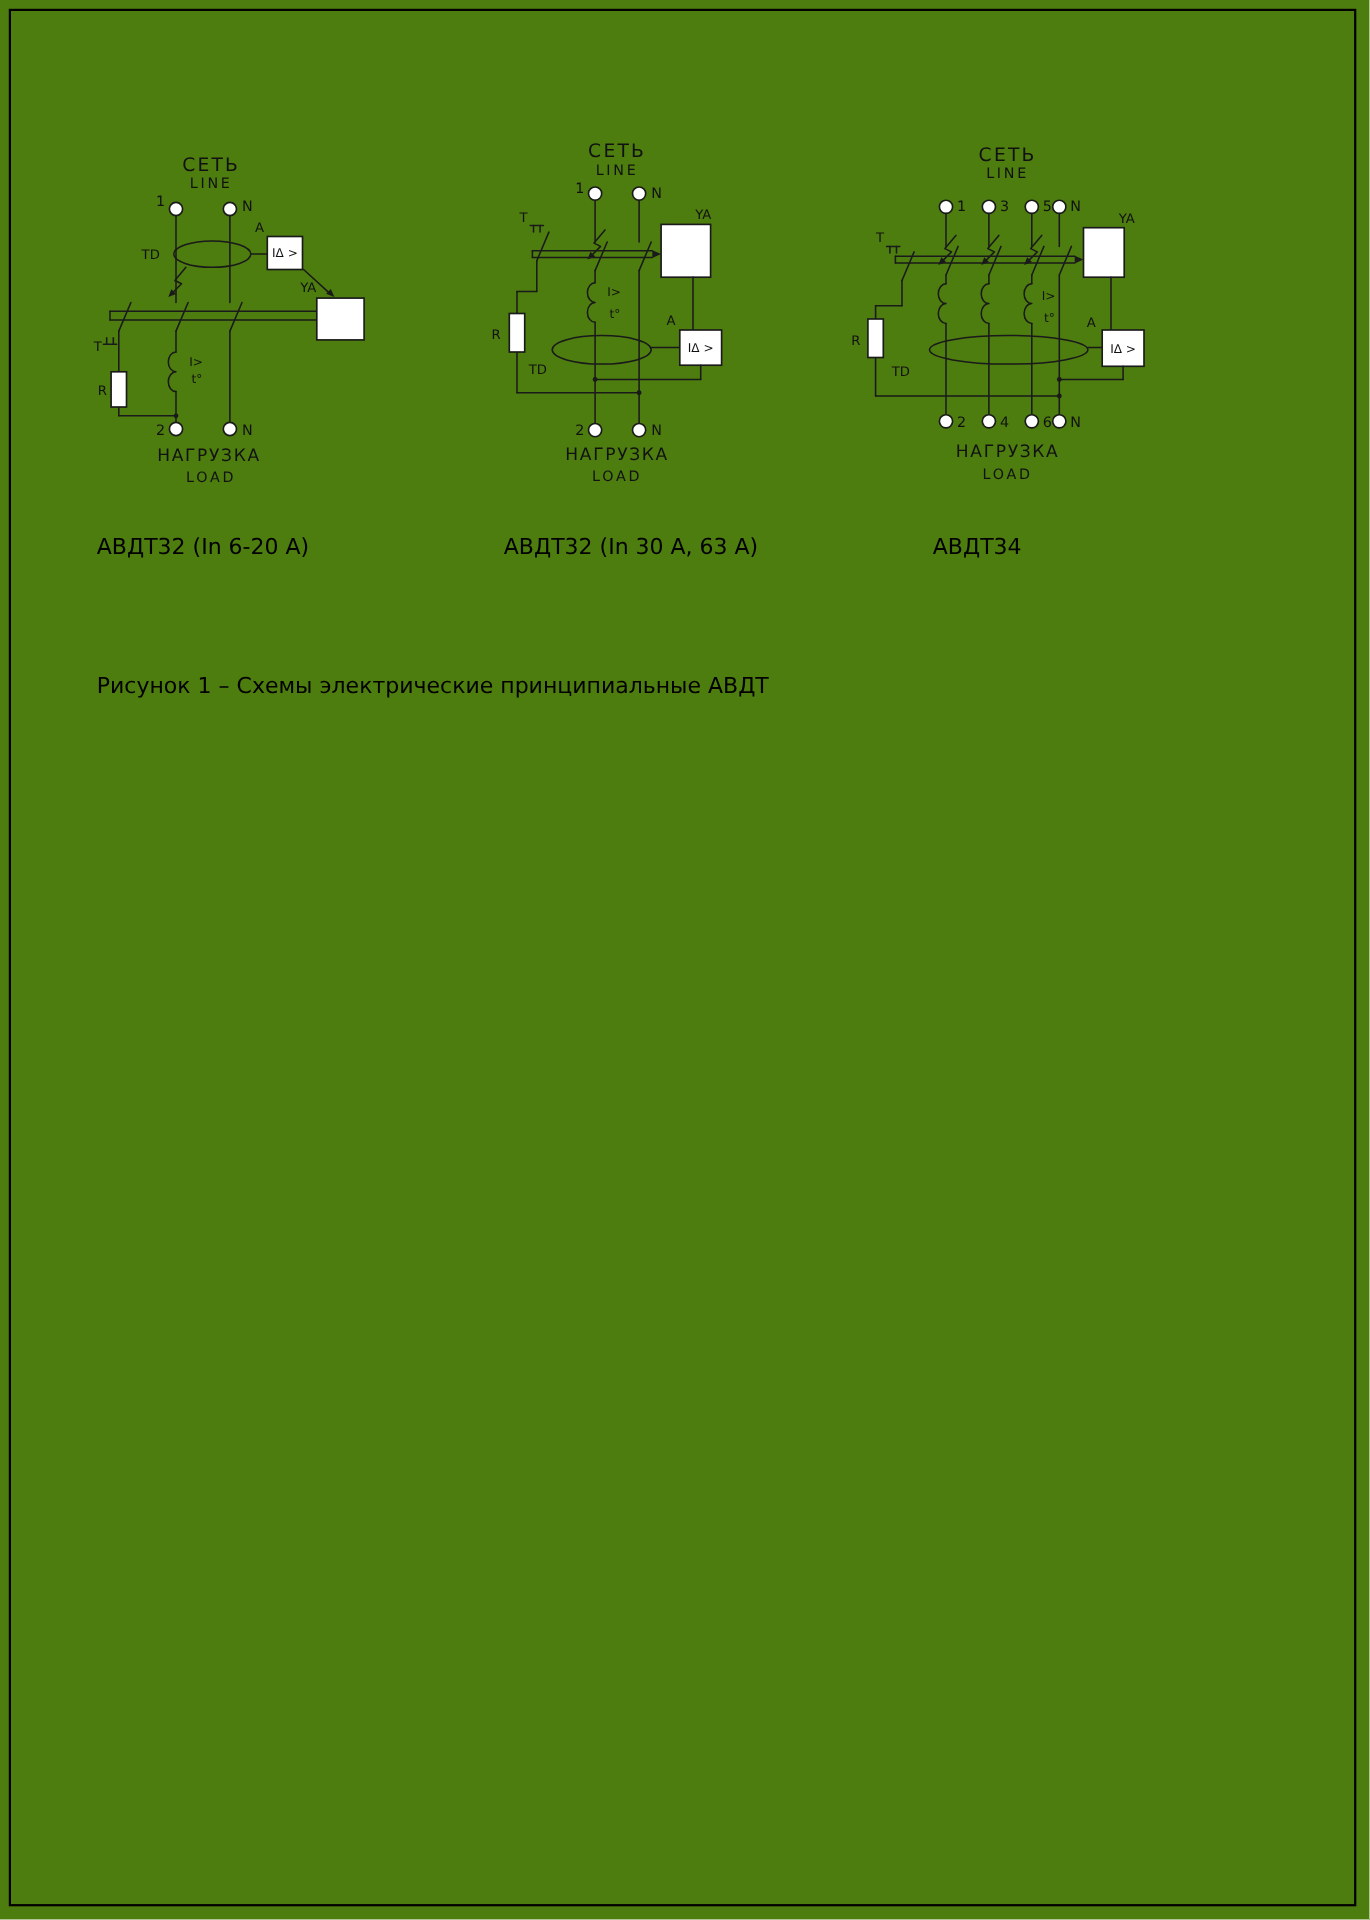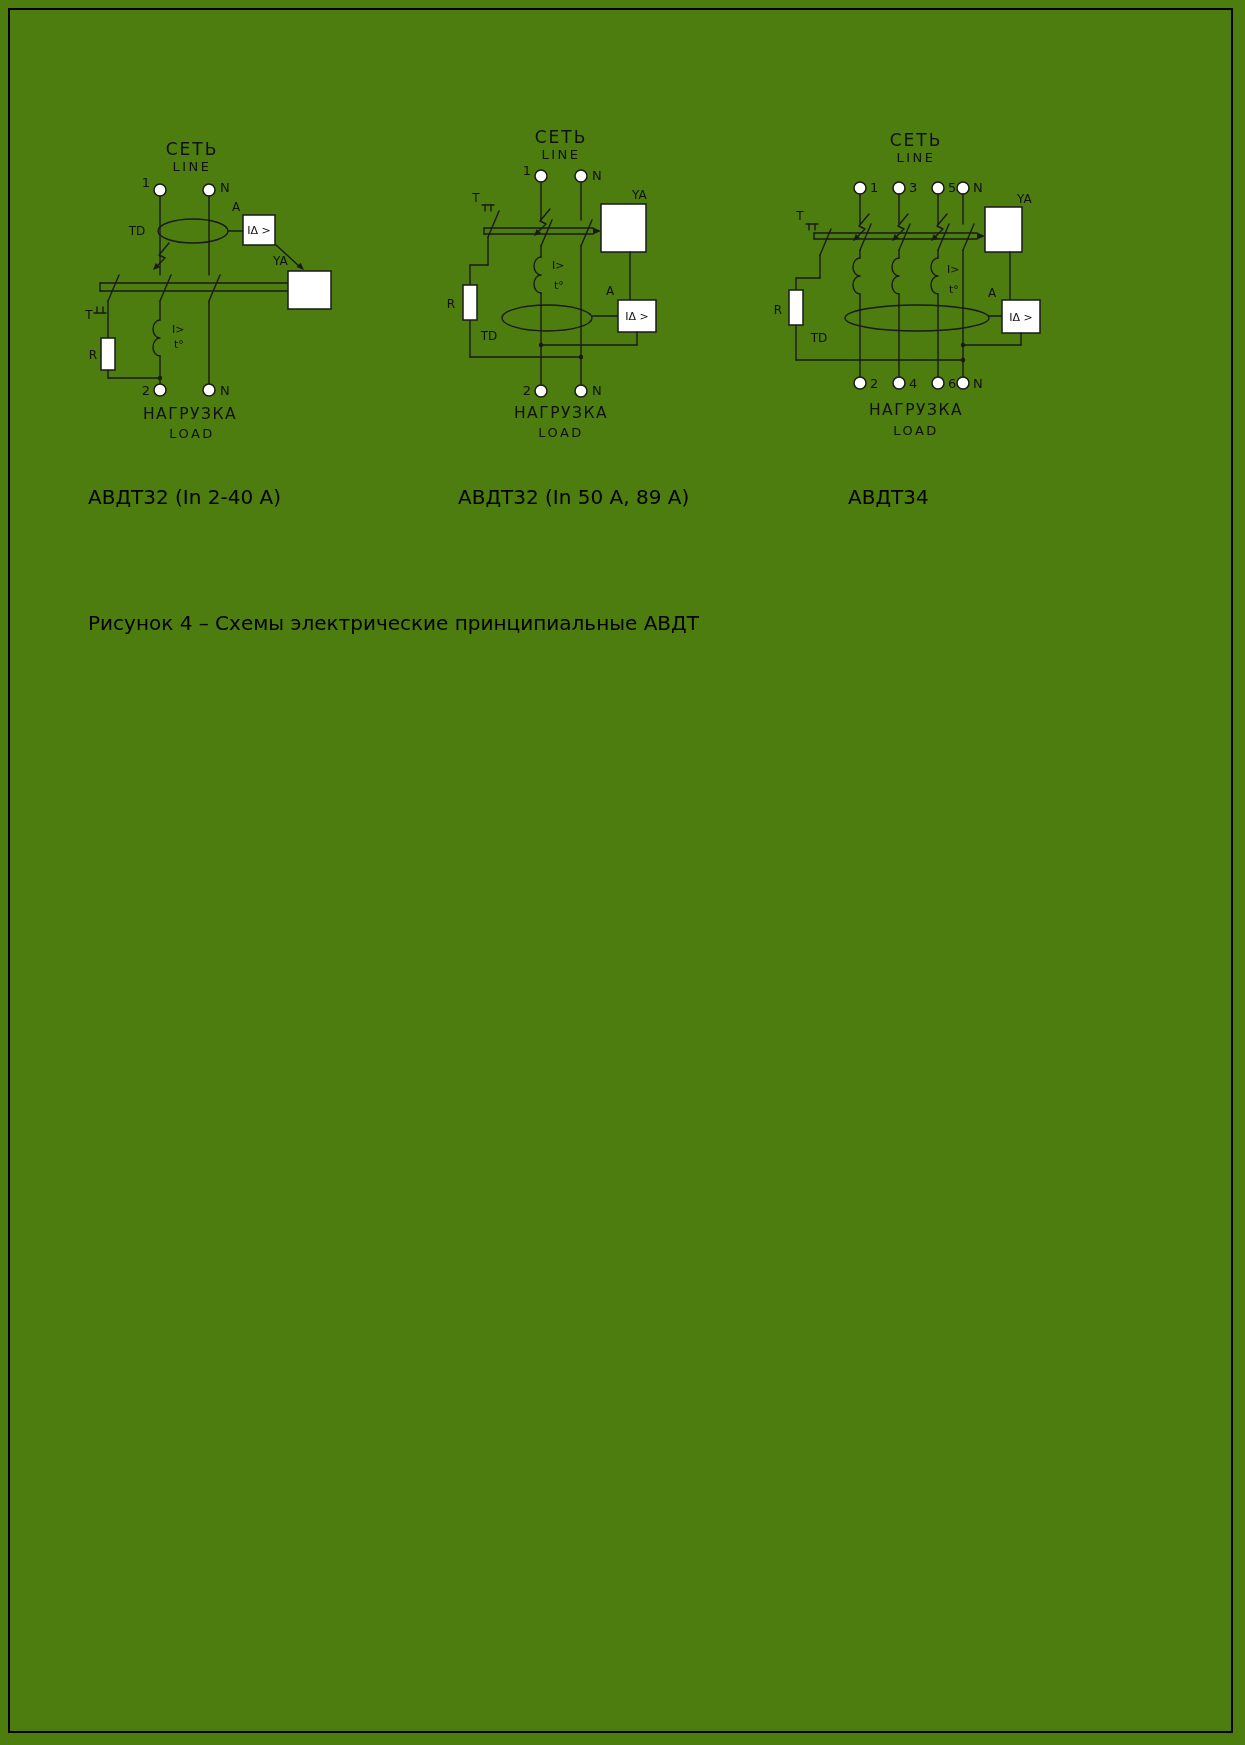--- a/index.html
+++ b/index.html
@@ -309,18 +309,18 @@
         <text class="f13" x="139" y="260">4</text>
         <text class="f13" x="178" y="260">6</text>
         <text class="f13" x="203" y="260">N</text>
       </g>
 
       <text class="mid f16" x="146" y="287">НАГРУЗКА</text>
       <text class="mid fsp" x="146" y="307">LOAD</text>
     </svg>
   </figure>
 
-  <div class="cap" style="left:88px;top:485px">АВДТ32 (In 2-40 А)</div>
-  <div class="cap" style="left:458px;top:485px">АВДТ32 (In 50 А, 89 А)</div>
+  <div class="cap" style="left:88px;top:485px">АВДТ32 (In 6-20 А)</div>
+  <div class="cap" style="left:458px;top:485px">АВДТ32 (In 30 А, 63 А)</div>
   <div class="cap" style="left:848px;top:485px">АВДТ34</div>
 
-  <div class="figcap">Рисунок 4 – Схемы электрические принципиальные АВДТ</div>
+  <div class="figcap">Рисунок 1 – Схемы электрические принципиальные АВДТ</div>
 </div>
 
 </body></html>

